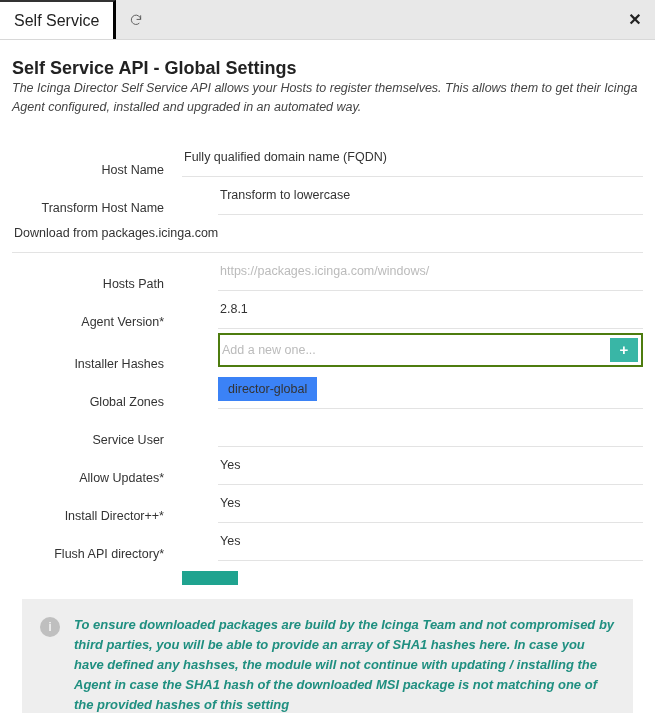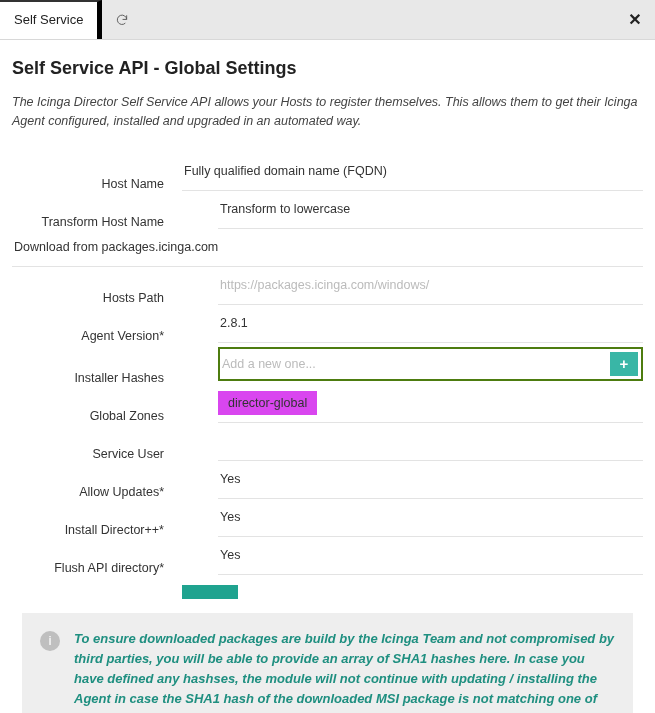--- a/index.html
+++ b/index.html
@@ -1,39 +1,39 @@
 <!DOCTYPE html>
 <html><head>
 <meta charset="utf-8">
 <style>
   * { box-sizing: border-box; margin: 0; padding: 0; }
   html, body { width: 655px; height: 713px; font-family: Arial, Helvetica, sans-serif; font-size: 13px; color: #333; background: #eeeeee; }
   .page { width: 655px; height: 713px; background: #eeeeee; position: relative; }
   .tabbar { display: flex; align-items: stretch; height: 40px; border-bottom: 1px solid #d8d8d8; background: #e8e8e8; }
-  .tab { background: #fff; border-top: 2px solid #333; padding: 10px 14px 8px 14px; font-size: 13px; color: #222; border-right: 5px solid #000000; }
+  .tab { background: #fff; border-top: 2px solid #333; padding: 10px 14px 8px 14px; font-size: 16px; color: #222; border-right: 3px solid #000000; }
   .tabbar .refresh { width: 40px; display: flex; align-items: center; justify-content: center; color: #555; cursor: pointer; }
   .tabbar .spacer { flex: 1; }
   .tabbar .close { width: 40px; display: flex; align-items: center; justify-content: center; color: #222; font-size: 16px; font-weight: bold; cursor: pointer; }
   .content { background: #fff; padding: 18px 12px 12px 12px; height: calc(713px - 40px); overflow: hidden; }
-  h1.title { font-size: 18px; font-weight: bold; color: #222; margin-bottom: 14px; }
+  h1.title { font-size: 18px; font-weight: bold; color: #222; }
   p.desc { font-size: 12.5px; color: #444; line-height: 1.5; margin-bottom: 22px; font-style: italic; }
   .form { }
   .row { display: flex; align-items: flex-end; min-height: 38px; }
   .row + .row { margin-top: 0; gap: 36px; }
   .lbl { width: 170px; text-align: right; padding-right: 18px; font-size: 12.5px; color: #333; }
   .ctrl { flex: 1; border-bottom: 1px solid #e3e3e3; min-height: 38px; display: flex; align-items: center; padding: 4px 0; }
   .ctrl.no-line { border-bottom: none; }
   .ctrl input[type=text] { width: 100%; border: none; outline: none; font-size: 12.5px; color: #333; background: transparent; padding: 6px 2px; }
   .ctrl input[type=text]::placeholder { color: #bbb; }
   .select-like { width: 100%; font-size: 12.5px; color: #333; padding: 6px 2px; }
   .hash-wrap { flex: 1; display: flex; align-items: stretch; border: 2px solid #4d7c0f; height: 34px; }
   .hash-wrap input { flex: 1; border: none; outline: none; padding: 0 8px; font-size: 12.5px; color: #666; }
   .hash-wrap input::placeholder { color: #888; }
   .hash-add { width: 28px; background: #39b6a6; color: #fff; display: flex; align-items: center; justify-content: center; margin: 3px; font-size: 15px; font-weight: bold; cursor: pointer; }
-  .tag { display: inline-block; background: #d946ef; color: #333; padding: 5px 10px; font-size: 12.5px; }
+  .tag { display: inline-block; background: #3b82f6; color: #333; padding: 5px 10px; font-size: 12.5px; }
   .submit-stub { margin-left: 170px; margin-top: 10px; width: 56px; height: 14px; background: #1fa38f; }
   .hint { margin: 14px 10px 0 10px; background: #eeeeee; padding: 16px 18px 20px 18px; display: flex; gap: 14px; }
   .hint-icon { flex: 0 0 20px; width: 20px; height: 20px; border-radius: 50%; background: #bfbfbf; color: #eee; font-weight: bold; font-size: 13px; display: flex; align-items: center; justify-content: center; margin-top: 2px; }
   .hint-text { flex: 1; color: #1f8f80; font-style: italic; font-size: 13px; line-height: 1.55; font-weight: bold; }
   svg.refresh-svg { width: 14px; height: 14px; stroke: #555; fill: none; stroke-width: 1.6; }
 </style>
 </head>
 <body>
 <div class="page">
 

